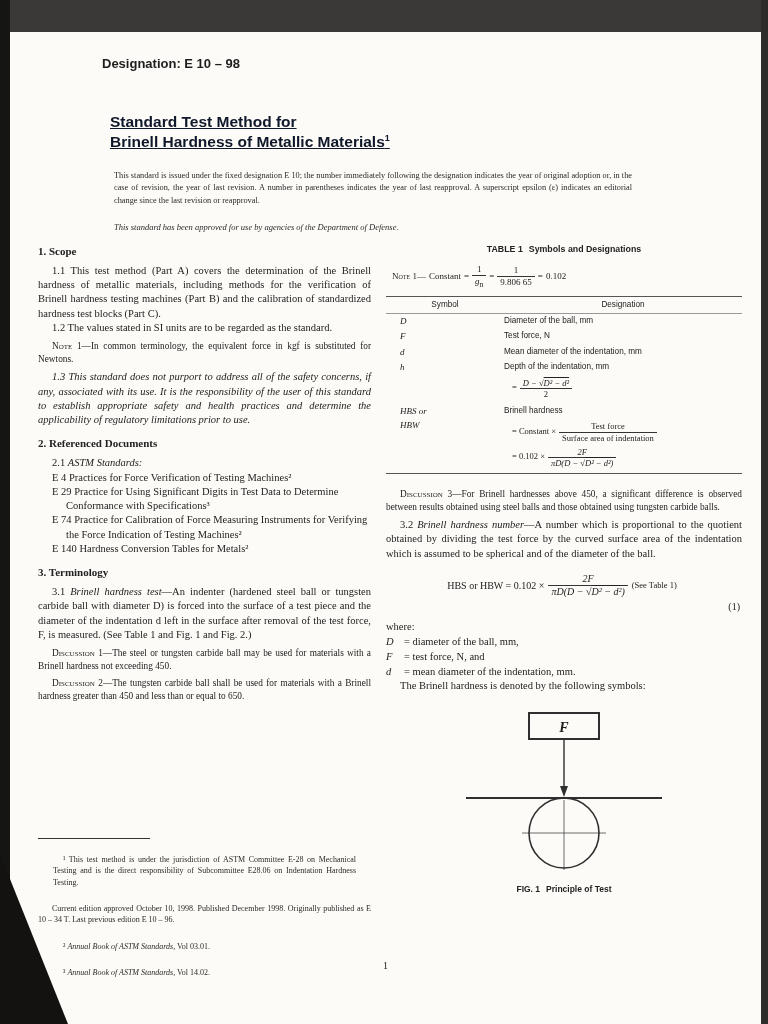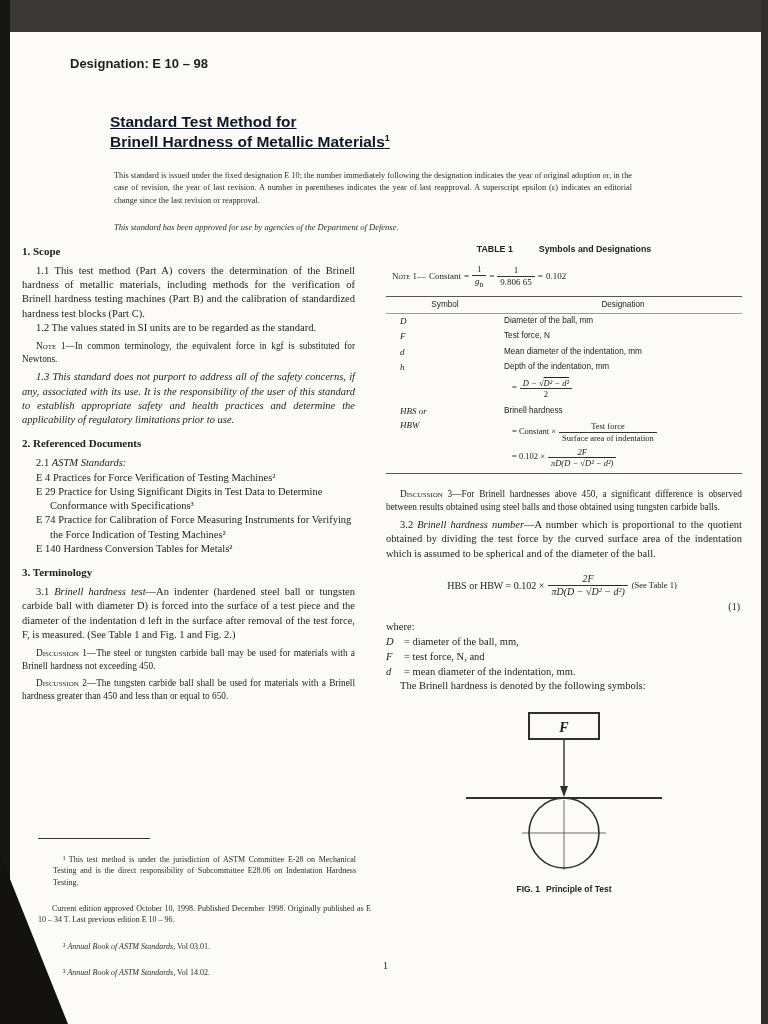--- a/index.html
+++ b/index.html
@@ -5,51 +5,51 @@
   html,body { margin:0; padding:0; background:#555; }
   .stage { position:relative; width:768px; height:1024px; background:#43423f; overflow:hidden;
            font-family:"Liberation Serif", serif; color:#222; }
   .band-top   { position:absolute; left:0; top:0; width:100%; height:32px; background:#3a3938; }
   .strip-left { position:absolute; left:0; top:0; width:10px; height:100%; background:#151514; }
   .strip-right{ position:absolute; right:0; top:0; width:7px; height:100%; background:#2e2d2b; }
   .corner-triangle { position:absolute; left:0; bottom:0; width:0; height:0;
                      border-left:68px solid #131210; border-top:170px solid transparent; }
   .page { position:absolute; left:10px; top:32px; width:751px; height:992px; background:#fcfbf7; }
 
-  .designation { position:absolute; left:60px; top:24px; font-family:"Liberation Sans",sans-serif;
+  .designation { position:absolute; left:92px; top:24px; font-family:"Liberation Sans",sans-serif;
                  font-weight:bold; font-size:13px; color:#1e1e1e; }
   .doc-title { position:absolute; left:100px; top:80px; font-family:"Liberation Sans",sans-serif;
                font-weight:bold; font-size:15.5px; line-height:1.3; color:#0f172a;text-decoration:underline; }
   .doc-title sup { font-size:9px; }
   .issuance { position:absolute; left:104px; top:138px; width:518px; font-size:8.3px; line-height:1.5;
               text-align:justify; color:#2a2a2a; }
   .dod { position:absolute; left:104px; top:190px; width:518px; font-style:italic; font-size:8.5px; color:#2a2a2a; }
 
   .col { position:absolute; top:212px; font-size:10.5px; line-height:1.36; }
-  .col-left  { left:12px;  width:333px; }
+  .col-left  { left:28px;  width:333px; }
   .col-right { left:376px; width:356px; }
 
   .sec-h { font-weight:bold; font-size:11px; margin:9px 0 5px; }
   .sec-h.first { margin-top:0; }
   p.body { margin:0; text-indent:14px; text-align:justify; }
   p.italic-body { font-style:italic; }
   p.note, p.disc { font-size:9.3px; line-height:1.35; margin:5px 0; text-indent:14px; text-align:justify; }
   .sc { font-variant:small-caps; }
   .it { font-style:italic; }
   .ref { margin:0; padding-left:28px; text-indent:-14px; text-align:left; }
 
   .fnotes { position:absolute; left:28px; top:806px; width:333px; font-size:8px; line-height:1.42;
             text-align:justify; color:#2a2a2a; }
   .fn-rule { width:112px; border-top:1px solid #333; margin-bottom:5px; }
   .fn  { margin:15px; text-indent:10px; }
   .fn2 { margin:0; text-indent:14px; }
 
   .tbl-caption { text-align:center; font-family:"Liberation Sans",sans-serif; font-weight:bold;
                  font-size:8.8px; margin-bottom:8px; }
-  .tbl-caption span { margin:0 13px; }
+  .tbl-caption span { margin:0 3px; }
   .tbl-note { font-size:9px; margin:0 0 7px 6px; }
   .tbl-note > * { margin-right:3px; vertical-align:middle; }
 
   .frac { display:inline-block; vertical-align:middle; text-align:center;
           font-family:"Liberation Serif",serif; line-height:1.2; }
   .frac .fr-num { display:block; border-bottom:0.8px solid #333; padding:0 3px; }
   .frac .fr-den { display:block; padding:0 3px; }
   .rad { text-decoration:overline;margin-top:17px; }
   .mi  { font-style:italic; font-family:"Liberation Serif",serif; }
 

